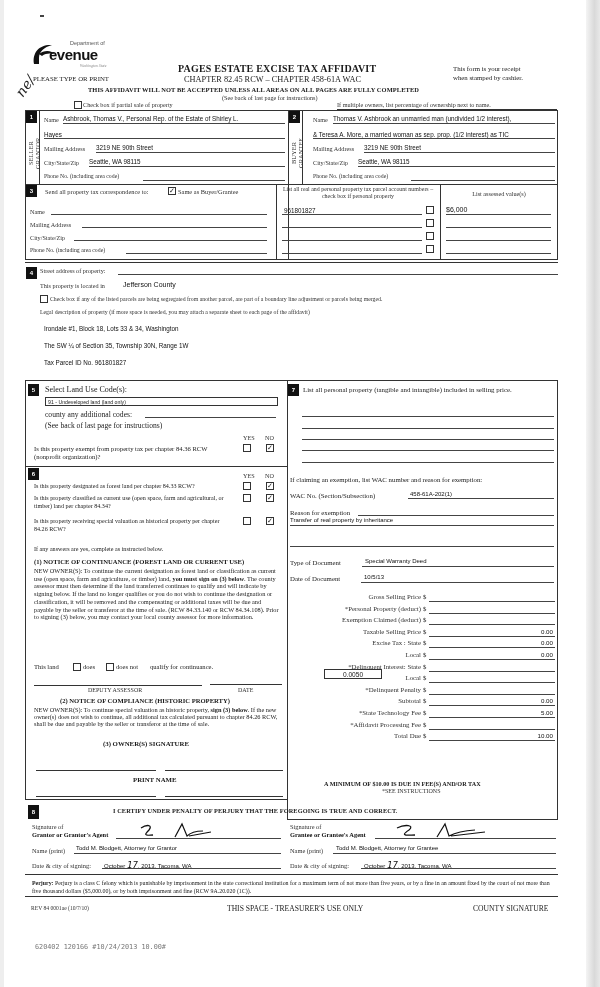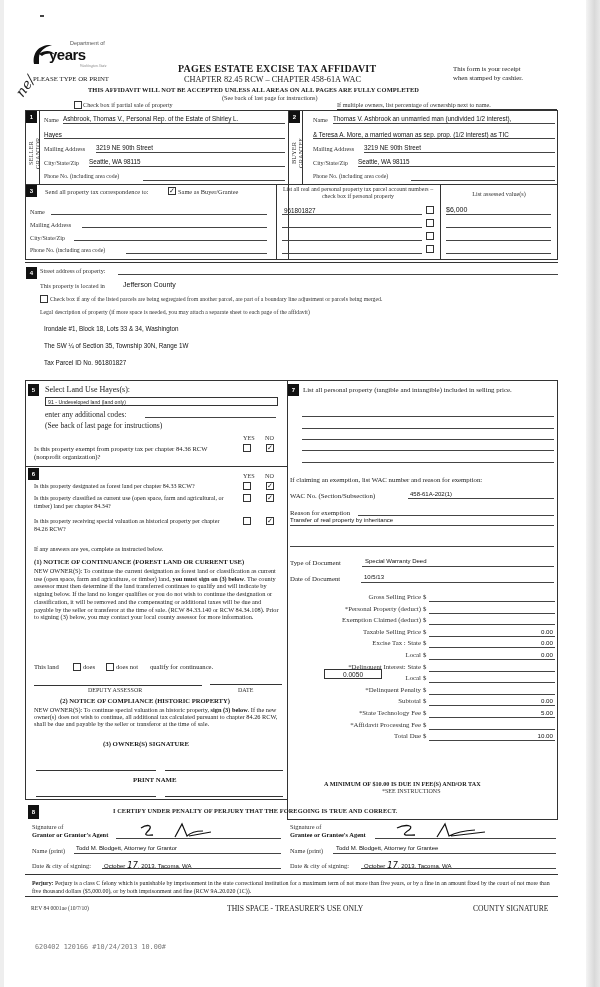--- a/index.html
+++ b/index.html
@@ -34,21 +34,21 @@
 <div class="edge"></div>
 
 <div class="abs" style="left:40px;top:15px;width:4px;height:2px;background:#444;"></div>
 
 <div class="abs" style="left:30px;top:40px;width:80px;height:35px;">
   <svg class="abs" style="left:0;top:2px;" width="28" height="24" viewBox="0 0 28 24">
     <path d="M4 22 C 2 10, 10 2, 22 3 C 14 5, 9 10, 9 16 L 9 22 Z" fill="#111"></path>
     <path d="M9 12 C 14 8, 22 8, 25 13 C 22 11, 16 11, 12 14 Z" fill="#111"></path>
   </svg>
   <span class="abs sans" style="left:40px;top:0;font-size:5.5px;color:#555;">Department of</span>
-  <span class="abs sans" style="left:19px;top:6px;font-size:15px;font-weight:bold;letter-spacing:-0.5px;color:#111;">years</span>
+  <span class="abs sans" style="left:19px;top:6px;font-size:15px;font-weight:bold;letter-spacing:-0.5px;color:#111;">evenue</span>
   <span class="abs" style="left:50px;top:24px;font-size:3.8px;color:#888;font-style:italic;">Washington State</span>
 </div>
 
 <span class="abs" style="left:33px;top:75px;font-size:6.8px;color:#222;">PLEASE TYPE OR PRINT</span>
 <span class="abs" style="left:14px;top:78px;font-size:14px;font-family:'DejaVu Serif',serif;font-style:italic;transform:rotate(-55deg);color:#222;">ne/</span>
 
 <span class="abs" style="left:178px;top:63px;font-size:10px;font-weight:bold;letter-spacing:0.2px;">PAGES ESTATE EXCISE TAX AFFIDAVIT</span>
 <span class="abs" style="left:184px;top:75px;font-size:8.3px;color:#222;font-family:Liberation Serif, serif;">CHAPTER 82.45 RCW – CHAPTER 458-61A WAC</span>
 <span class="abs" style="left:88px;top:86px;font-size:6.4px;font-weight:bold;letter-spacing:0.1px;">THIS AFFIDAVIT WILL NOT BE ACCEPTED UNLESS ALL AREAS ON ALL PAGES ARE FULLY COMPLETED</span>
 <span class="abs" style="left:222px;top:94px;font-size:6.2px;color:#333;">(See back of last page for instructions)</span>
@@ -153,25 +153,25 @@
 <span class="lbl" style="left:50px;top:296px;font-size:5.8px;">Check box if any of the listed parcels are being segregated from another parcel, are part of a boundary line adjustment or parcels being merged.</span>
 <span class="lbl" style="left:40px;top:309px;font-size:5.8px;">Legal description of property (if more space is needed, you may attach a separate sheet to each page of the affidavit)</span>
 <span class="val" style="left:44px;top:325px;">Irondale #1, Block 18, Lots 33 &amp; 34, Washington</span>
 <span class="val" style="left:44px;top:342px;">The SW ¼ of Section 35, Township 30N, Range 1W</span>
 <span class="val" style="left:44px;top:359px;">Tax Parcel ID No. 961801827</span>
 
 <div class="box" style="left:25px;top:380px;width:262px;height:420px;border-right:none;"></div>
 <div class="box" style="left:287px;top:380px;width:271px;height:440px;"></div>
 
 <div class="badge" style="left:28px;top:384px;">5</div>
-<span class="abs" style="left:45px;top:385px;font-size:8px;color:#222;">Select Land Use Hayes(s):</span>
+<span class="abs" style="left:45px;top:385px;font-size:8px;color:#222;">Select Land Use Code(s):</span>
 <div class="box" style="left:45px;top:397px;width:233px;height:9px;background:#fff;">
   <span class="abs sans" style="left:2px;top:1px;font-size:5.2px;color:#222;white-space:nowrap;">91 - Undeveloped land (land only)</span>
 </div>
-<span class="abs" style="left:45px;top:410px;font-size:7.6px;color:#222;">enter any additional codes:</span>
+<span class="abs" style="left:45px;top:410px;font-size:7.6px;color:#222;">county any additional codes:</span>
 <div class="line" style="left:145px;top:417px;width:131px;"></div>
 <span class="abs" style="left:45px;top:421px;font-size:7.6px;color:#222;">(See back of last page for instructions)</span>
 <span class="lbl" style="left:243px;top:434px;">YES</span>
 <span class="lbl" style="left:265px;top:434px;">NO</span>
 <span class="abs" style="left:34px;top:445px;width:200px;font-size:6.6px;line-height:8px;color:#222;">Is this property exempt from property tax per chapter 84.36 RCW (nonprofit organization)?</span>
 <span class="cb" style="left:243px;top:444px;"></span>
 <span class="cb" style="left:266px;top:444px;">✓</span>
 
 <div class="hline" style="left:25px;top:466px;width:262px;"></div>
 <div class="badge" style="left:28px;top:468px;">6</div>

